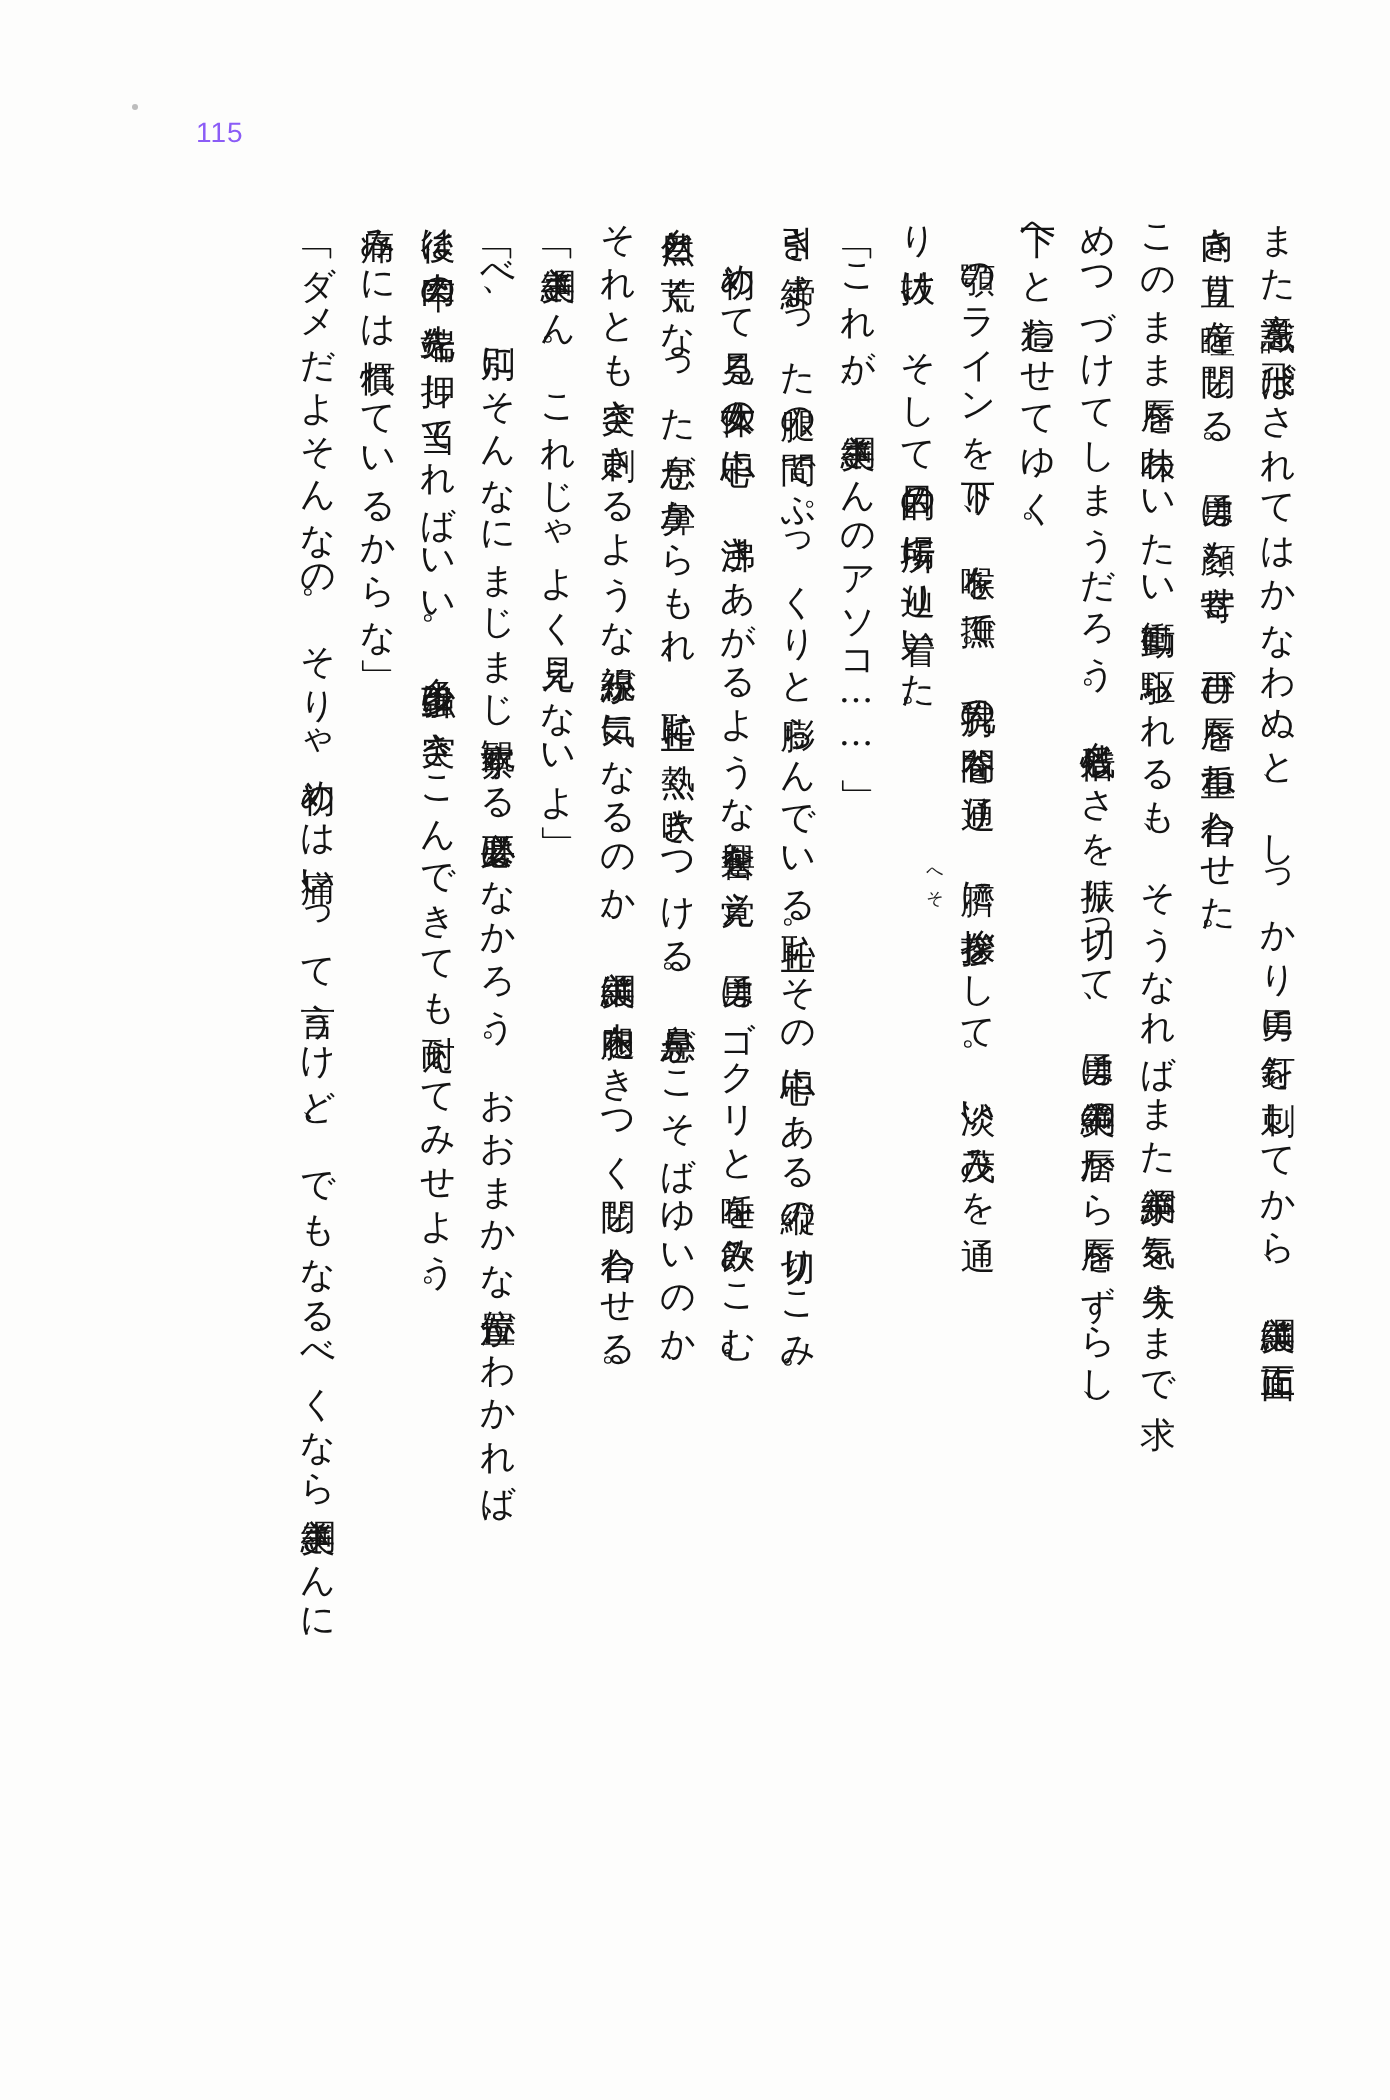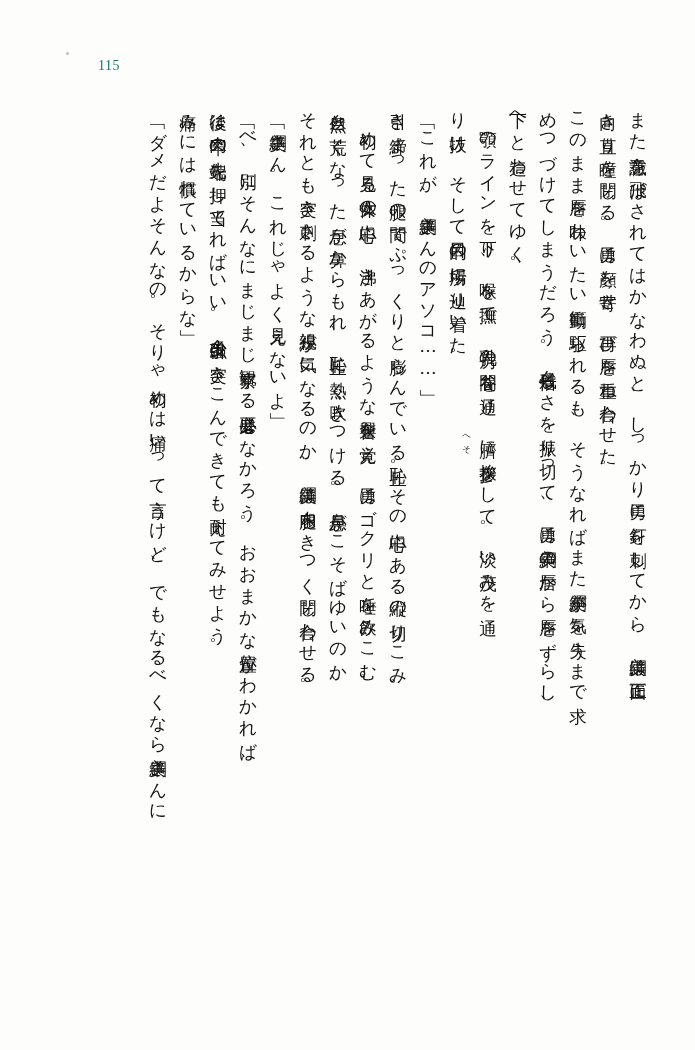--- a/index.html
+++ b/index.html
@@ -13,23 +13,23 @@
     height: 1050px;
     background: #fdfdfc;
     overflow: hidden;
     font-family: "DejaVu Serif", "Liberation Serif", serif;
   }
   .page-number {
     position: absolute;
     top: 58px;
     left: 98px;
     font-size: 14px;
-    color: #0f766e;
+    color: #8b5cf6;
     letter-spacing: 0.5px;
-    font-family: Liberation Serif, serif;
+    font-family: Liberation Sans, sans-serif;
   }
   .speck {
     position: absolute;
     width: 3px;
     height: 3px;
     border-radius: 50%;
     background: #bdbdbd;
     top: 52px;
     left: 66px;
   }

